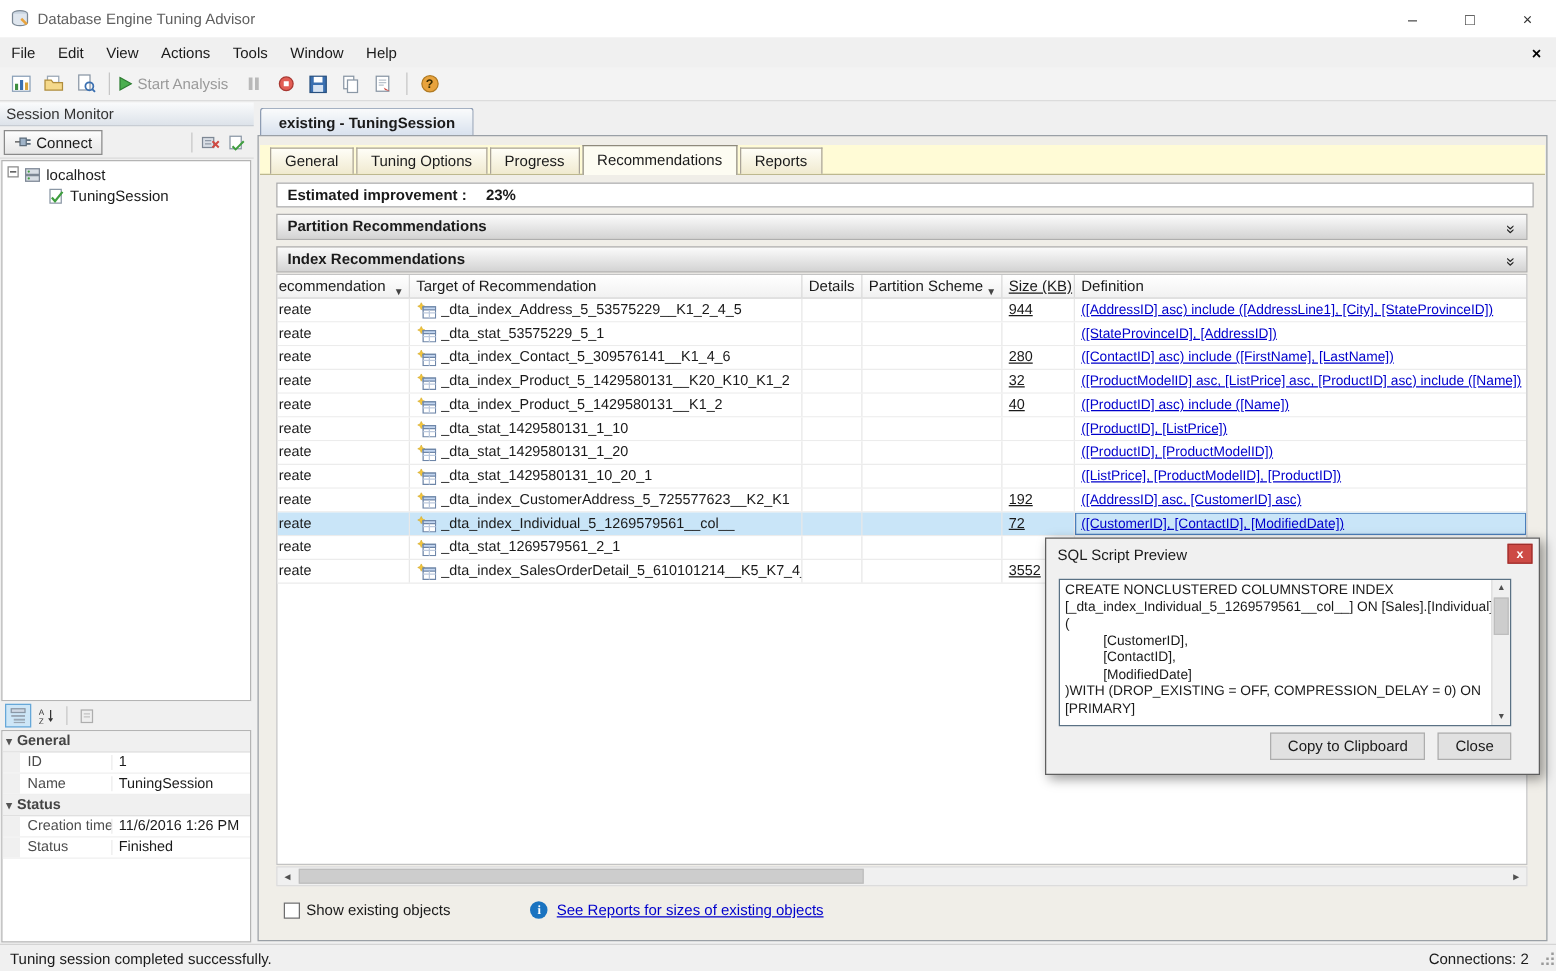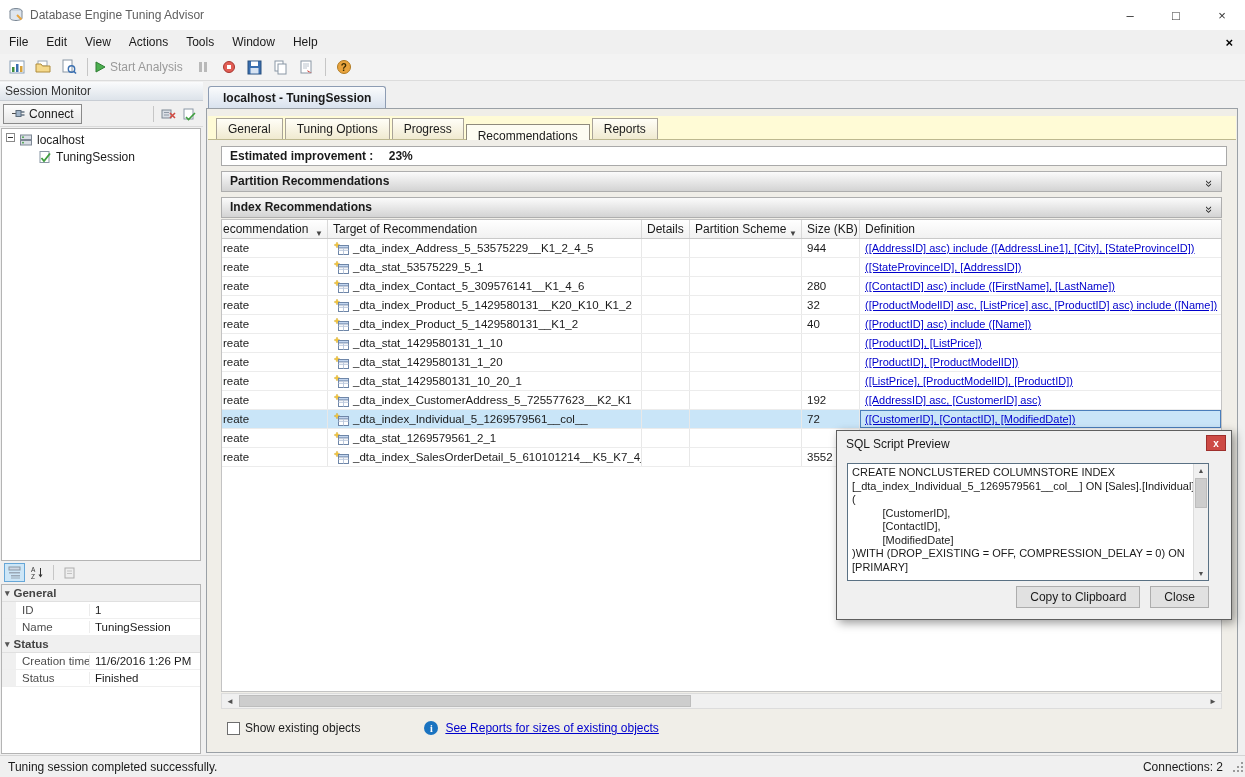--- a/index.html
+++ b/index.html
@@ -65,41 +65,41 @@
   .pg-label { width:74px; flex:0 0 74px; padding-left:6px; color:#4d4d4d; border-right:1px solid #ececec; overflow:hidden; white-space:nowrap; }
   .pg-value { flex:1; padding-left:5px; color:#1a1a1a; overflow:hidden; white-space:nowrap; }
 
   
   .main-panel { position:absolute; left:206px; top:82px; right:0; bottom:22px; }
   .session-tab { position:absolute; left:2px; top:4px; height:22px; line-height:22px; padding:0 14px; font-weight:bold; background:linear-gradient(#fafbfc,#d9e2ee); border:1px solid #8d9cb3; border-bottom:none; border-radius:3px 3px 0 0; }
   .main-box { position:absolute; left:0; top:26px; right:7px; bottom:2px; background:#f0eee8; border:1px solid #9aa0a6; }
 
   .tab-strip { position:absolute; top:7px; left:1px; right:1px; height:24px; background:#fffbd6; border-bottom:1px solid #bdb88f; display:flex; align-items:flex-end; padding-left:8px; }
   .tab { margin-right:2px; padding:0 11px; line-height:20px; height:21px; border:1px solid #a9a398; border-bottom:none; background:linear-gradient(#fffef7,#f0ead0); }
-  .tab.active { background:#fdfcf2; height:16px; line-height:22px; position:relative; top:1px; border-color:#8f8a7c; }
+  .tab.active { background:#fdfcf2; height:24px; line-height:22px; position:relative; top:1px; border-color:#8f8a7c; }
 
   .improve-bar { position:absolute; top:37px; left:14px; right:10px; height:20px; background:#fff; border:1px solid #a9a9a9; line-height:18px; padding-left:8px; font-weight:bold; }
   .improve-val { margin-left:12px; }
 
   .section-hdr { position:absolute; left:14px; right:15px; height:21px; background:linear-gradient(#fbfbfb,#d3d3d3); border:1px solid #aeaeae; font-weight:bold; line-height:19px; padding-left:8px; }
   .hdr-partition { top:62px; }
   .hdr-index { top:88px; }
   .chevron { position:absolute; right:8px; top:2px; display:inline-block; transform:rotate(90deg); font-size:13px; color:#222; font-weight:normal; }
 
   .table-wrap { position:absolute; left:14px; right:15px; top:110px; height:473px; background:#fff; border:1px solid #c3c3c3; overflow:hidden; }
   .thead { display:flex; height:19px; border-bottom:1px solid #c9c9c9; background:linear-gradient(#ffffff,#f1f1f1); }
   .th { font-size:12px; line-height:18px; border-right:1px solid #d9d9d9; padding-left:5px; white-space:nowrap; overflow:hidden; position:relative; }
   .tr { display:flex; height:19px; border-bottom:1px solid #ececec; background:#fff; }
   .tr.selected { background:#c9e5f8; }
   .td { font-size:11.5px; line-height:18px; border-right:1px solid #e8e8e8; padding-left:5px; white-space:nowrap; overflow:hidden; display:flex; align-items:center; }
   .c-rec { width:106px; flex:0 0 106px; padding-left:1px; }
   .c-target { width:314px; flex:0 0 314px; }
   .c-details { width:48px; flex:0 0 48px; }
   .c-part { width:112px; flex:0 0 112px; }
-  .c-size { width:58px; flex:0 0 58px; }
+  .c-size { width:58px; flex:0 0 58px;text-decoration:underline; }
   .c-def { flex:1; border-right:none; }
   .dd-arrow { position:absolute; right:4px; top:5px; font-size:8px; color:#444; }
   .row-icon { margin:0 4px 0 1px; flex:0 0 15px; }
   .def-link { color:#0000cc; text-decoration:underline; font-size:11px; cursor:pointer; }
   .tr.selected .c-def { box-shadow: inset 0 0 0 1px #4a7ebb; align-items: center; }
 
   .hscroll { position:absolute; left:14px; right:15px; top:584px; height:16px; background:#f0f0f0; border:1px solid #dcdcdc; }
   .hs-arrow { position:absolute; top:0; width:16px; height:14px; display:flex; align-items:center; justify-content:center; font-size:8px; color:#505050; }
   .hs-left { left:0; } .hs-right { right:0; }
   .hs-thumb { position:absolute; left:17px; top:1px; width:452px; height:12px; background:#cdcdcd; border:1px solid #bdbdbd; }
@@ -362,21 +362,21 @@
     </div>
     <div class="pg-row">
       <span class="pg-gutter"></span>
       <span class="pg-label">Status</span>
       <span class="pg-value">Finished</span>
     </div>
   </div>
 </div>
 
 <div class="main-panel">
-  <div class="session-tab">localhost - TuningSession</div>
+  <div class="session-tab">existing - TuningSession</div>
   <div class="main-box">
     <div class="tab-strip" id="tab-strip">
         <div class="tab">General</div>
         <div class="tab">Tuning Options</div>
         <div class="tab">Progress</div>
         <div class="tab active">Recommendations</div>
         <div class="tab">Reports</div>
       </div>
 
     <div class="improve-bar">

